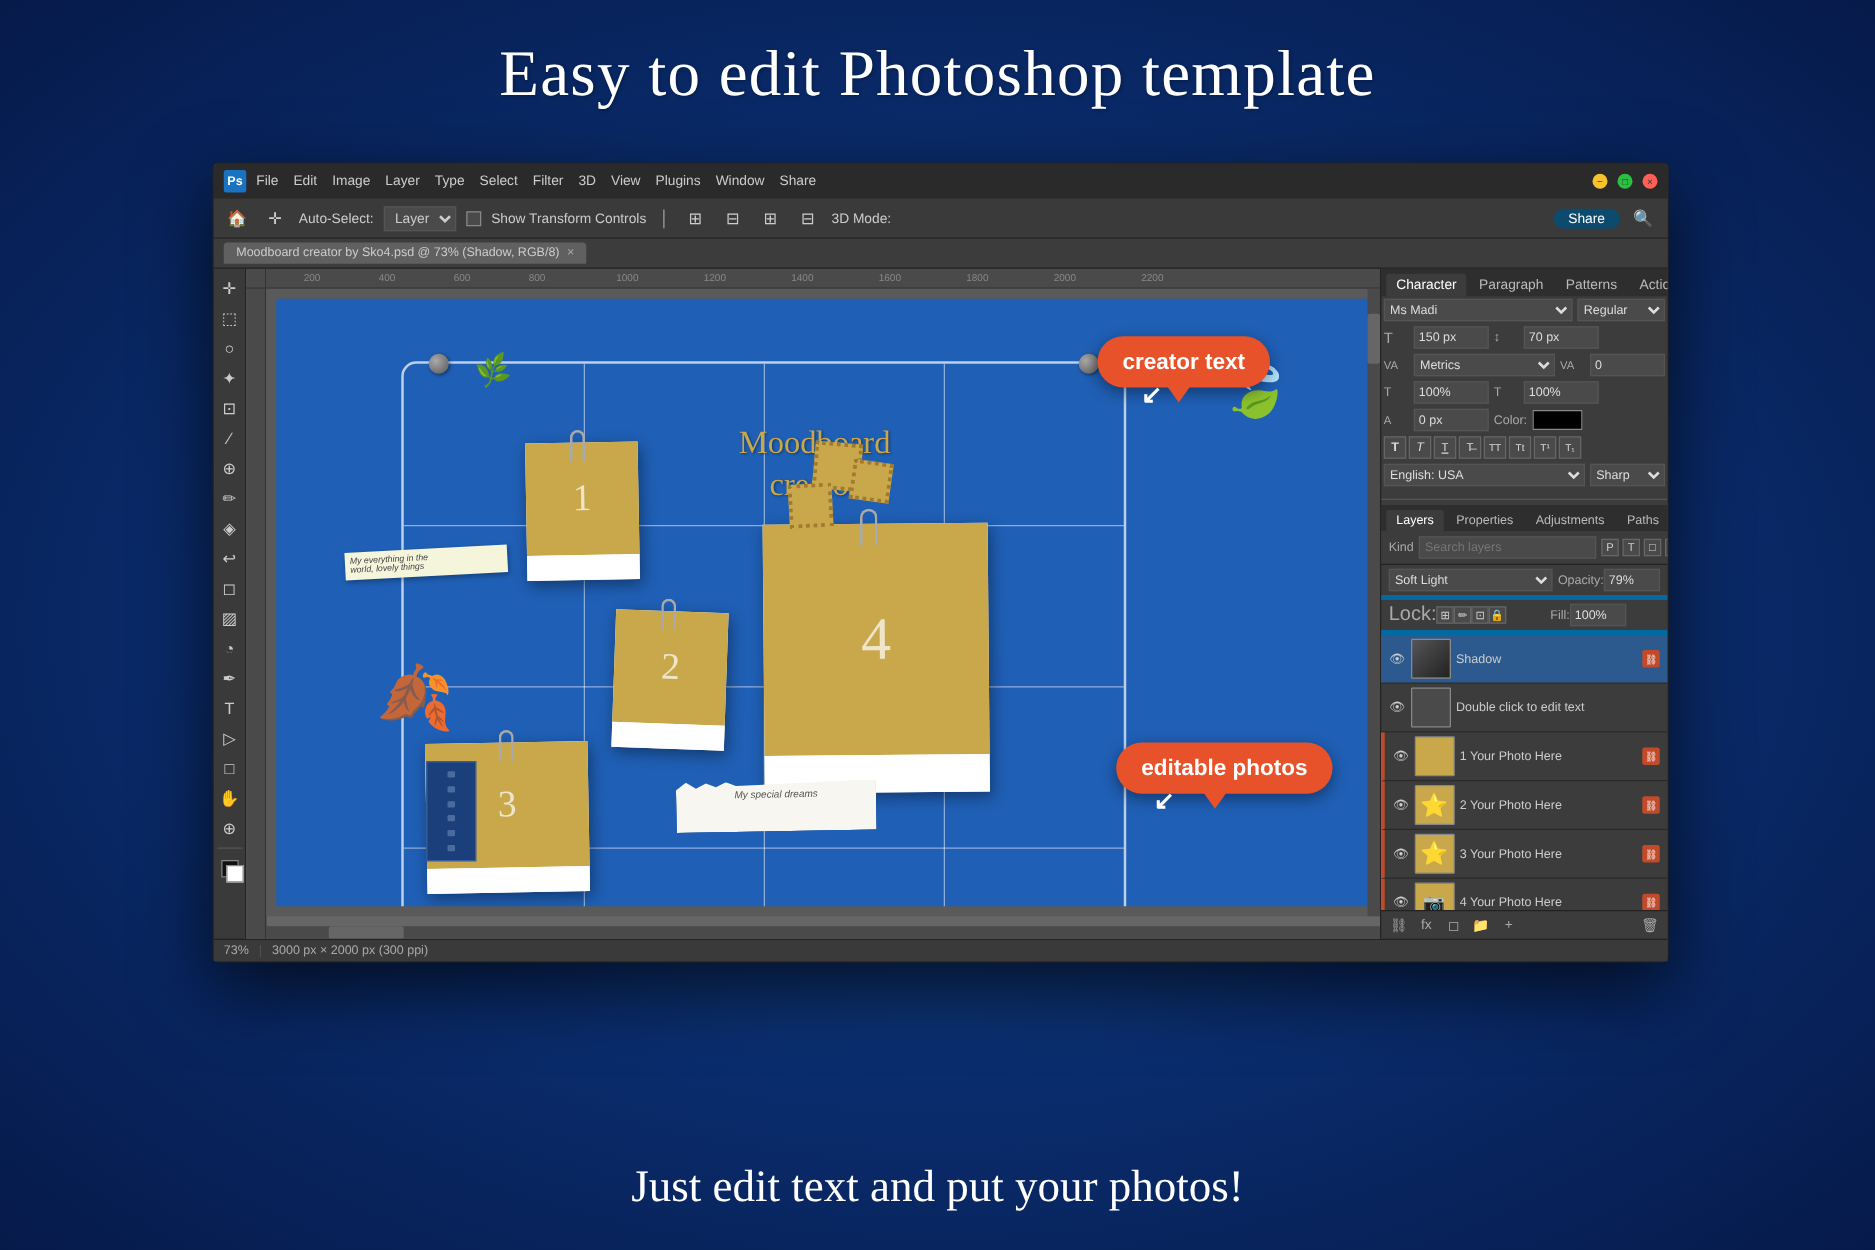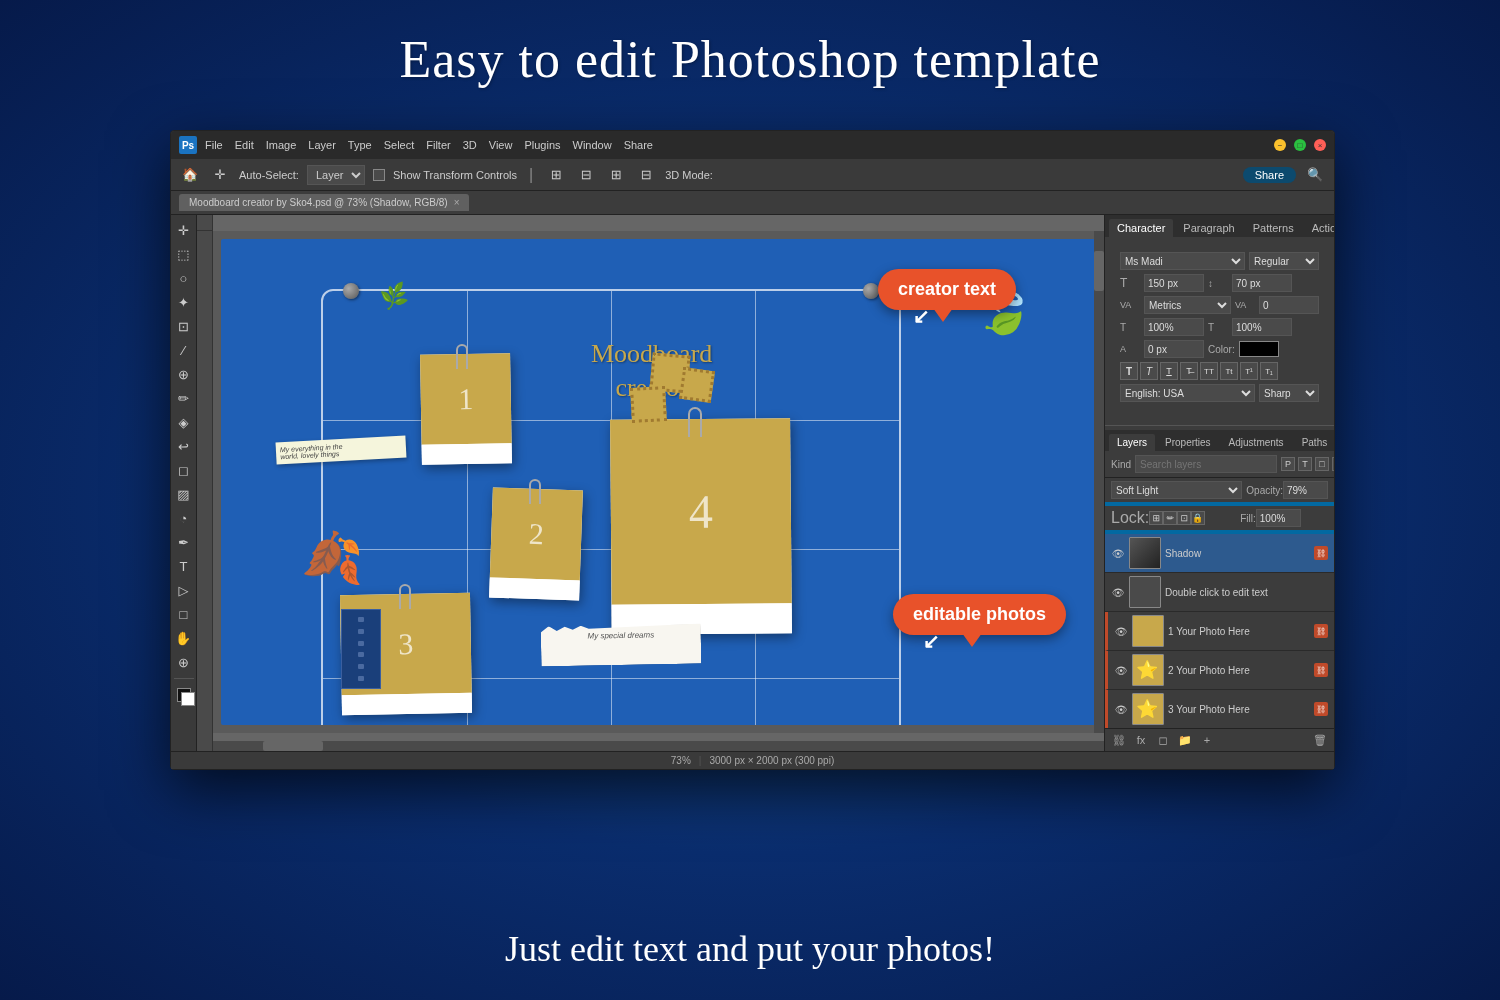--- a/index.html
+++ b/index.html
@@ -261,21 +261,20 @@
     .status-bar {
       height: 18px;
       background: #3a3a3a;
       border-top: 1px solid #222;
       display: flex;
       align-items: center;
       padding: 0 8px;
       font-size: 10px;
       color: #aaa;
       flex-shrink: 0;
-      justify-content: center;
     }
 
     
     .right-panel {
       width: 230px;
       background: #3c3c3c;
       display: flex;
       flex-direction: column;
       border-left: 1px solid #222;
       flex-shrink: 0;
@@ -292,21 +291,21 @@
       color: #bbb;
       padding: 3px 8px;
       cursor: pointer;
       border-radius: 2px 2px 0 0;
     }
     .panel-tab.active {
       background: #3c3c3c;
       color: white;
     }
     .panel-section {
-      padding: 15px;
+      padding: 2px;
       flex-shrink: 0;
     }
     .panel-row {
       display: flex;
       align-items: center;
       gap: 4px;
       margin-bottom: 4px;
     }
     .panel-label {
       font-size: 10px;
@@ -634,20 +633,33 @@
       <div class="lt-icon" style="position:relative;">
         <div style="width:14px;height:14px;background:#111;border:1px solid #888;position:absolute;top:4px;left:4px;"></div>
         <div style="width:14px;height:14px;background:#fff;border:1px solid #888;position:absolute;top:8px;left:8px;"></div>
       </div>
     </div>
 
     <div class="canvas-area">
 
       <div class="ruler-corner"></div>
 
+      <div class="ruler-h" style="margin-left:16px;">
+        <span style="position:absolute;left:30px;font-size:8px;color:#888;">200</span>
+        <span style="position:absolute;left:90px;font-size:8px;color:#888;">400</span>
+        <span style="position:absolute;left:150px;font-size:8px;color:#888;">600</span>
+        <span style="position:absolute;left:210px;font-size:8px;color:#888;">800</span>
+        <span style="position:absolute;left:280px;font-size:8px;color:#888;">1000</span>
+        <span style="position:absolute;left:350px;font-size:8px;color:#888;">1200</span>
+        <span style="position:absolute;left:420px;font-size:8px;color:#888;">1400</span>
+        <span style="position:absolute;left:490px;font-size:8px;color:#888;">1600</span>
+        <span style="position:absolute;left:560px;font-size:8px;color:#888;">1800</span>
+        <span style="position:absolute;left:630px;font-size:8px;color:#888;">2000</span>
+        <span style="position:absolute;left:700px;font-size:8px;color:#888;">2200</span>
+      </div>
 
       <div class="ruler-v"></div>
 
       <div class="canvas-content">
 
         <div class="canvas-image">
 
           <div class="grid-board">
 
             <div class="grid-line-h" style="top:25%;"></div>

